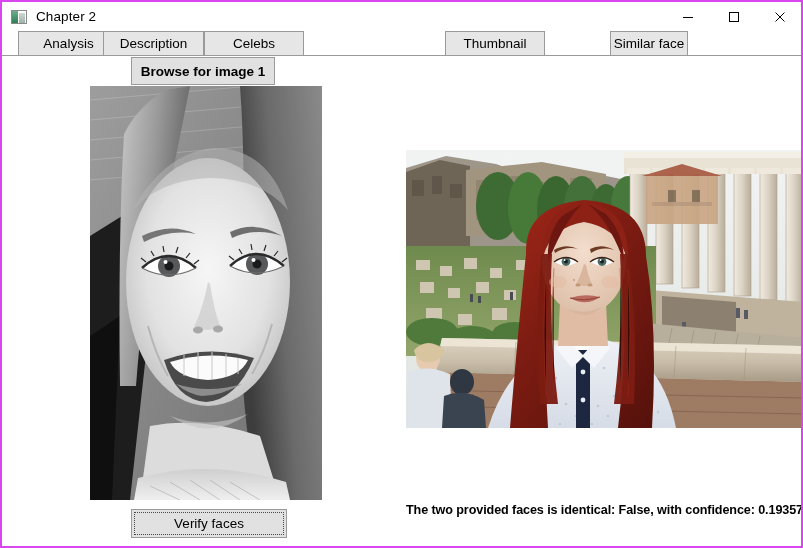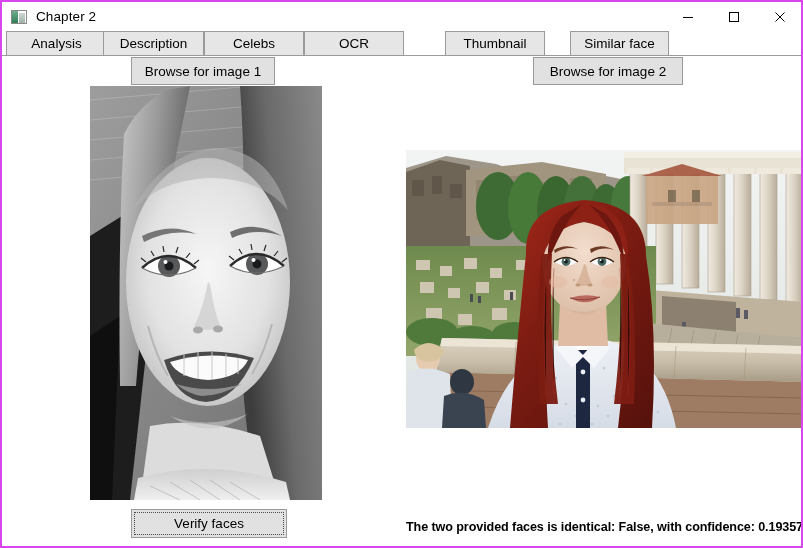--- a/index.html
+++ b/index.html
@@ -130,38 +130,38 @@
     padding: 0;
     white-space: nowrap;
   }
   .push-button .focus-ring {
     position: absolute;
     left: 2px; top: 2px; right: 2px; bottom: 2px;
     border: 1px dotted #4a4a4a;
     pointer-events: none;
   }
 
-  #browse1 { left: 129px; top: 1px;  width: 144px; height: 28px; }
+  #browse1 { left: 129px; top: 1px;  width: 144px; height: 28px; font-weight: bold; }
   #browse2 { left: 531px; top: 1px;  width: 150px; height: 28px; }
   #verify  { left: 129px; top: 453px; width: 156px; height: 29px; }
 
   
   .img-frame {
     position: absolute;
     overflow: hidden;
     background: #d9d9d9;
   }
   #image1 { left: 88px;  top: 30px;  width: 232px; height: 414px; }
   #image2 { left: 404px; top: 94px;  width: 398px; height: 278px; }
   .img-frame svg { display: block; width: 100%; height: 100%; }
 
   
   #result-label {
     position: absolute;
-    left: 404px; top: 464px;
+    left: 404px; top: 447px;
     width: 398px;
     font-size: 12.6px;
     font-weight: bold;
     color: #000000;
     white-space: nowrap;
     letter-spacing: -0.1px;
   }
 </style>
 </head>
 <body>
@@ -190,50 +190,44 @@
       <button class="win-btn">
         <svg width="12" height="12" viewBox="0 0 12 12">
           <line x1="1.5" y1="1.5" x2="10.5" y2="10.5" stroke="#000" stroke-width="1"></line>
           <line x1="10.5" y1="1.5" x2="1.5" y2="10.5" stroke="#000" stroke-width="1"></line>
         </svg>
       </button>
     </div>
   </div>
 
   <div id="tabstrip">
-    <div class="tab" style="left:4px;   width:101px;">
+    <div class="tab" style="left:16px;   width:101px;">
         <span>Analysis</span>
       </div>
     <div class="tab" style="left:101px; width:101px;">
         <span>Description</span>
       </div>
     <div class="tab" style="left:202px; width:100px;">
         <span>Celebs</span>
       </div>
-    <div class="tab" style="left:302px; width:100px;">
-        <span>OCR</span>
-      </div>
     <div class="tab" style="left:402px; width:100px;margin-left:41px;">
         <span>Thumbnail</span>
       </div>
-    <div class="tab" style="left:568px; width:99px;">
+    <div class="tab" style="left:608px; width:78px;">
         <span>Similar face</span>
       </div>
   </div>
   <div id="tabstrip-underline"></div>
 
   <div id="page">
 
     <button id="browse1" class="push-button">
       <span>Browse for image 1</span>
     </button>
 
-    <button id="browse2" class="push-button">
-      <span>Browse for image 2</span>
-    </button>
 
     <div class="img-frame" id="image1">
       <svg viewBox="0 0 232 414" preserveAspectRatio="none">
         <defs>
           <linearGradient id="g1bg" x1="0" y1="0" x2="1" y2="1">
             <stop offset="0%" stop-color="#9d9d9d"></stop>
             <stop offset="100%" stop-color="#6e6e6e"></stop>
           </linearGradient>
           <radialGradient id="skin" cx="50%" cy="45%" r="62%">
             <stop offset="0%" stop-color="#f6f6f6"></stop>

